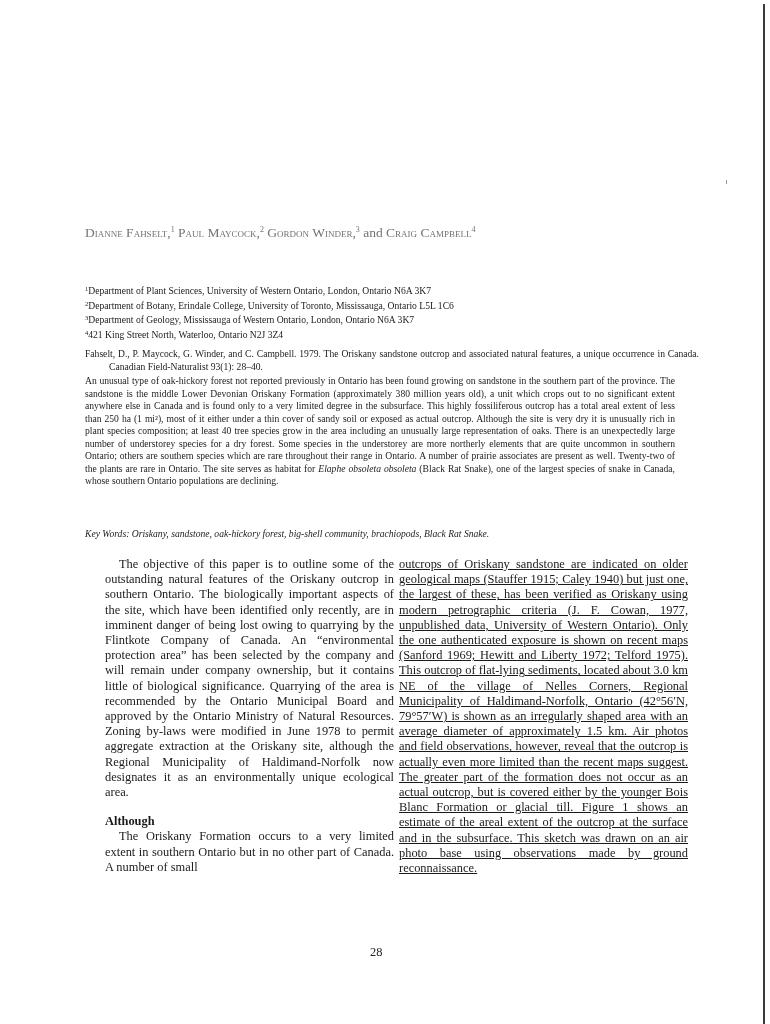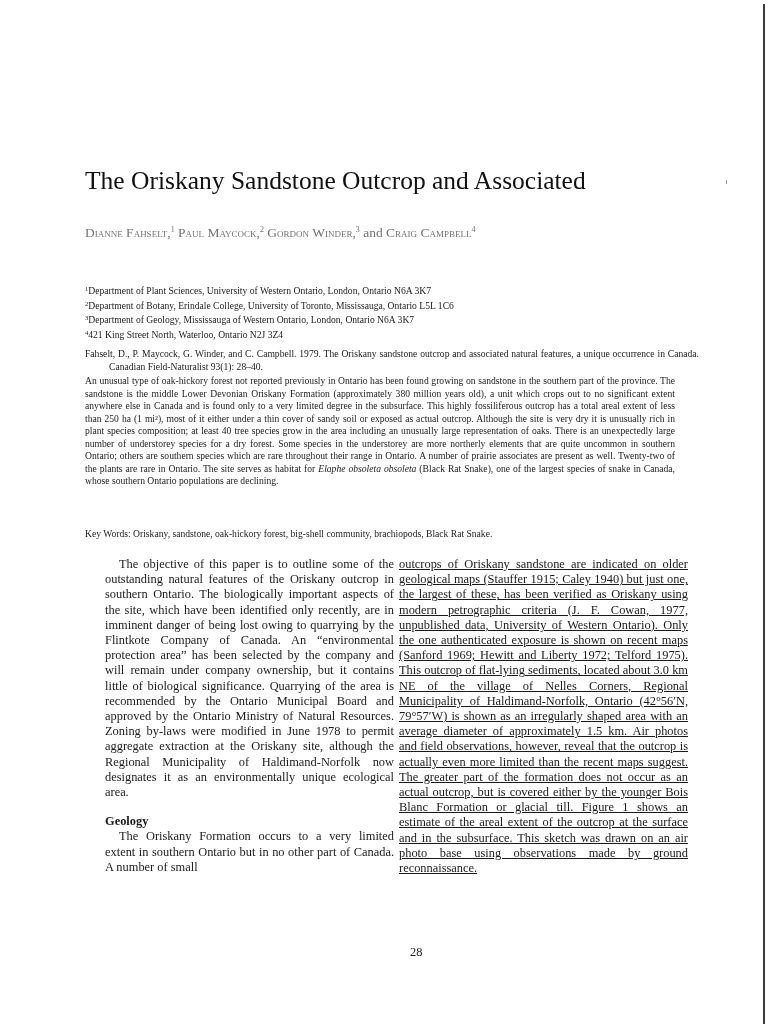--- a/index.html
+++ b/index.html
@@ -33,46 +33,46 @@
       position: absolute; left: 85px; top: 348px; width: 590px;
       font-size: 9.6px; line-height: 12.5px; color: #222;
       padding-left: 24px; text-indent: -24px; text-align: justify;
     }
     .abstract {
       position: absolute; left: 85px; top: 375px; width: 590px;
       font-size: 9.6px; line-height: 12.5px; color: #222; text-align: justify;
     }
     .keywords {
       position: absolute; left: 85px; top: 528px; width: 590px;
-      font-size: 9.6px; line-height: 12.5px; color: #222;
+      font-size: 9.6px; line-height: 12.5px; color: #222; font-style: italic;
     }
     .col {
       position: absolute; top: 557px; width: 289px;
       font-size: 12.4px; line-height: 15.2px; color: #1a1a1a; text-align: justify;
     }
     .col-left { left: 85px; margin-left: 20px; }
     .col-right { left: 399px; text-decoration: underline; }
     .col p { margin: 0; }
     .indent { text-indent: 14px; }
     .heading {
       font-weight: bold; margin-top: 14px !important; font-size: 12.4px;
     }
     .page-number {
-      position: absolute; left: 370px; top: 945px; font-size: 12.4px; color: #222; margin-left: 40px;
+      position: absolute; left: 370px; top: 945px; font-size: 12.4px; color: #222;
     }
     em { font-style: italic; }
   </style>
 </head>
 <body>
 
 <div class="edge-line"></div>
 <div class="stray-mark"></div>
 
 <h1 class="title">
-  <span>The Oriskany Sandstone Outcrop and Associated</span><br>
+  <br>
 </h1>
 
 <div class="authors">
   <span class="sc">Dianne Fahselt,</span><sup>1</sup>
   <span class="sc">Paul Maycock,</span><sup>2</sup>
   <span class="sc">Gordon Winder,</span><sup>3</sup>
   <span>and</span>
   <span class="sc">Craig Campbell</span><sup>4</sup>
 </div>
 
@@ -84,21 +84,21 @@
 </div>
 
 <div class="citation">Fahselt, D., P. Maycock, G. Winder, and C. Campbell. 1979. The Oriskany sandstone outcrop and associated natural features, a unique occurrence in Canada. Canadian Field-Naturalist 93(1): 28–40.</div>
 
 <div class="abstract"><span>An unusual type of oak-hickory forest not reported previously in Ontario has been found growing on sandstone in the southern part of the province. The sandstone is the middle Lower Devonian Oriskany Formation (approximately 380 million years old), a unit which crops out to no significant extent anywhere else in Canada and is found only to a very limited degree in the subsurface. This highly fossiliferous outcrop has a total areal extent of less than 250 ha (1 mi²), most of it either under a thin cover of sandy soil or exposed as actual outcrop. Although the site is very dry it is unusually rich in plant species composition; at least 40 tree species grow in the area including an unusually large representation of oaks. There is an unexpectedly large number of understorey species for a dry forest. Some species in the understorey are more northerly elements that are quite uncommon in southern Ontario; others are southern species which are rare throughout their range in Ontario. A number of prairie associates are present as well. Twenty-two of the plants are rare in Ontario. The site serves as habitat for </span><em>Elaphe obsoleta obsoleta</em><span> (Black Rat Snake), one of the largest species of snake in Canada, whose southern Ontario populations are declining.</span></div>
 
 <div class="keywords">Key Words: Oriskany, sandstone, oak-hickory forest, big-shell community, brachiopods, Black Rat Snake.</div>
 
 <div class="col col-left">
   <p class="indent">The objective of this paper is to outline some of the outstanding natural features of the Oriskany outcrop in southern Ontario. The biologically important aspects of the site, which have been identified only recently, are in imminent danger of being lost owing to quarrying by the Flintkote Company of Canada. An “environmental protection area” has been selected by the company and will remain under company ownership, but it contains little of biological significance. Quarrying of the area is recommended by the Ontario Municipal Board and approved by the Ontario Ministry of Natural Resources. Zoning by-laws were modified in June 1978 to permit aggregate extraction at the Oriskany site, although the Regional Municipality of Haldimand-Norfolk now designates it as an environmentally unique ecological area.</p>
-  <p class="heading">Geology</p>
+  <p class="heading">Although</p>
   <p class="indent">The Oriskany Formation occurs to a very limited extent in southern Ontario but in no other part of Canada. A number of small</p>
 </div>
 
 <div class="col col-right">
   <p>outcrops of Oriskany sandstone are indicated on older geological maps (Stauffer 1915; Caley 1940) but just one, the largest of these, has been verified as Oriskany using modern petrographic criteria (J. F. Cowan, 1977, unpublished data, University of Western Ontario). Only the one authenticated exposure is shown on recent maps (Sanford 1969; Hewitt and Liberty 1972; Telford 1975). This outcrop of flat-lying sediments, located about 3.0 km NE of the village of Nelles Corners, Regional Municipality of Haldimand-Norfolk, Ontario (42°56′N, 79°57′W) is shown as an irregularly shaped area with an average diameter of approximately 1.5 km. Air photos and field observations, however, reveal that the outcrop is actually even more limited than the recent maps suggest. The greater part of the formation does not occur as an actual outcrop, but is covered either by the younger Bois Blanc Formation or glacial till. Figure 1 shows an estimate of the areal extent of the outcrop at the surface and in the subsurface. This sketch was drawn on an air photo base using observations made by ground reconnaissance.</p>
 </div>
 
 <div class="page-number">28</div>
 
 </body></html>

